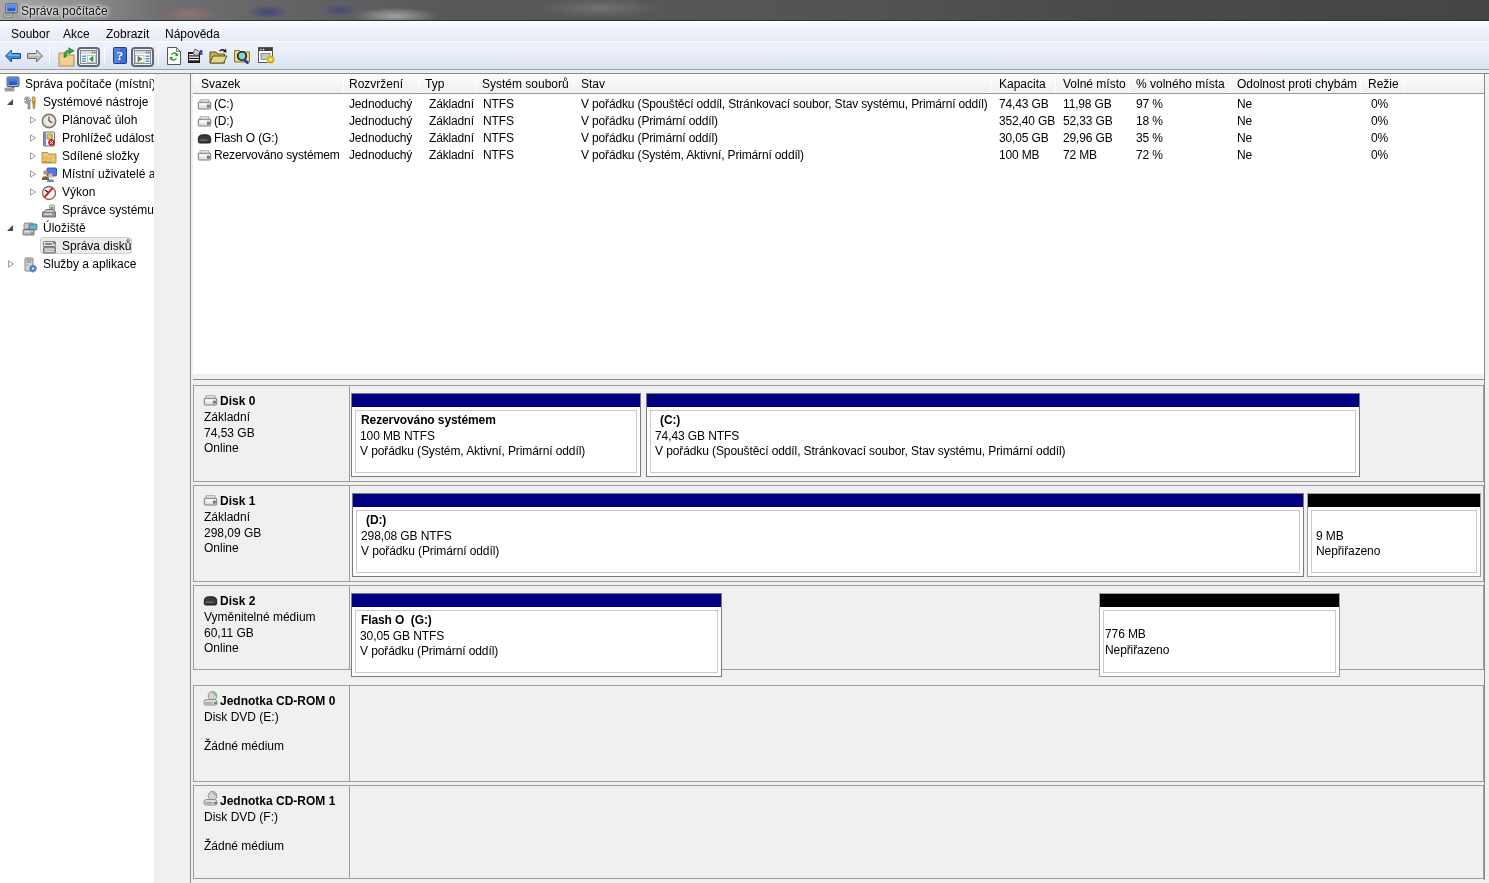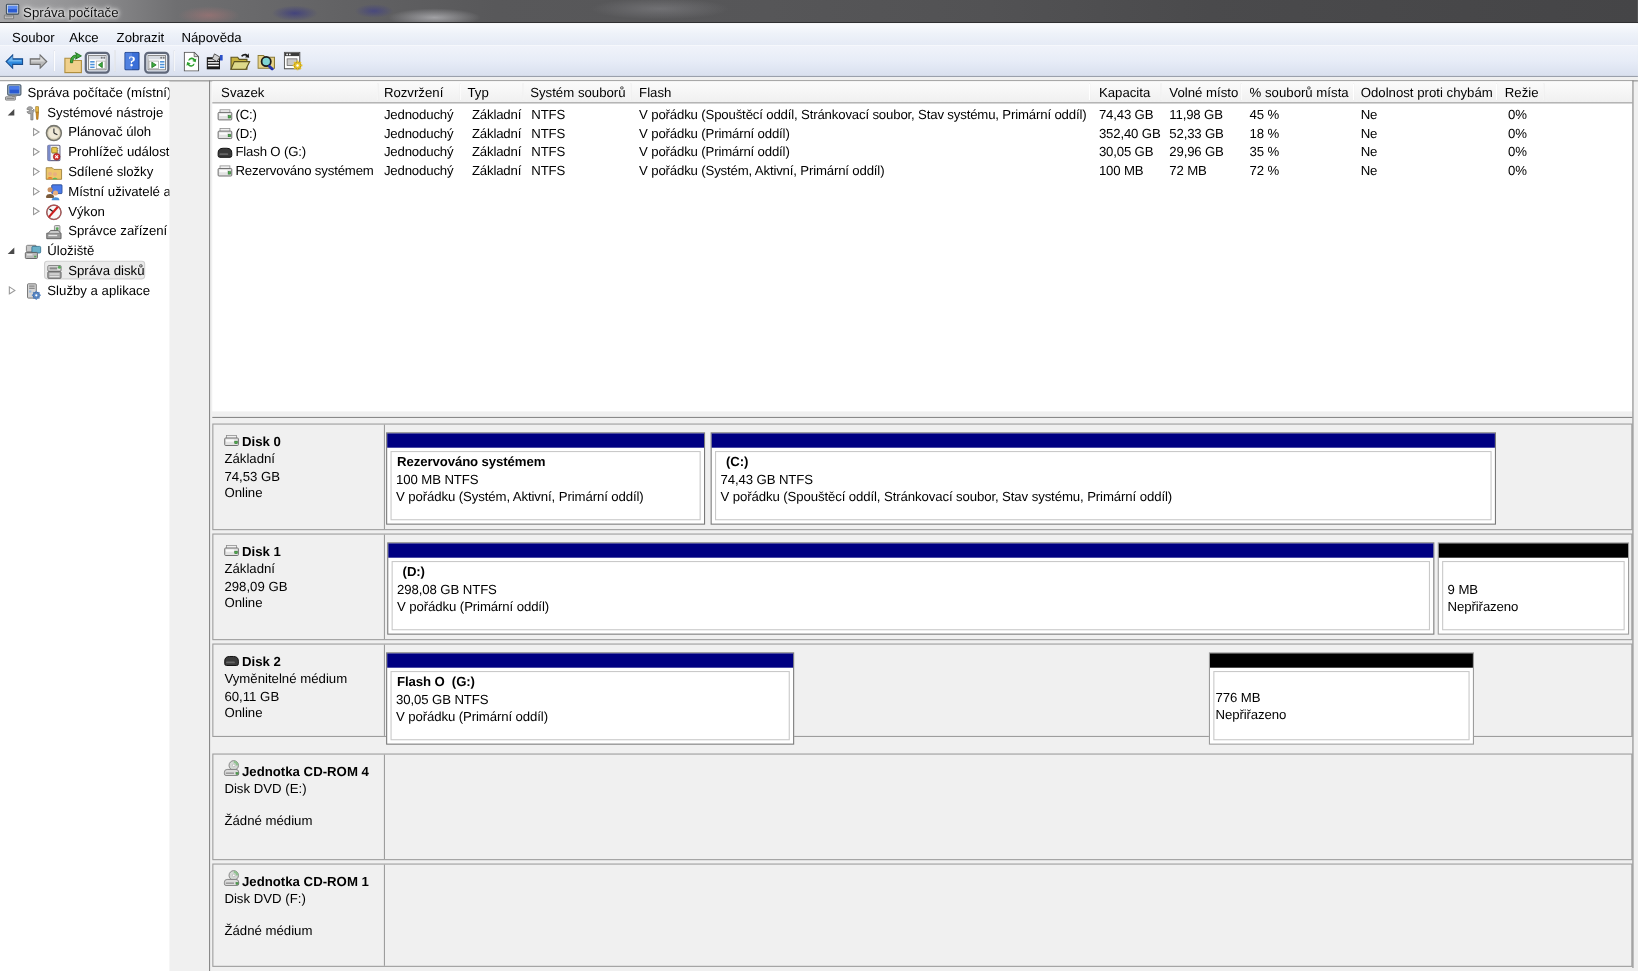--- a/index.html
+++ b/index.html
@@ -260,21 +260,21 @@
  <div class="tx" style="left:62px">Výkon</div>
     </div>
 <div class="ti" style="top:127px;left:0">
  <svg style="position:absolute;left:41px;top:2px" width="16" height="16" viewBox="0 0 16 16">
         <rect x="8.5" y="2" width="5" height="7" rx="0.8" fill="#d8d8d8" stroke="#7a7a7a" stroke-width=".7"></rect>
         <circle cx="11" cy="5" r="1.3" fill="#58a858"></circle>
         <path d="M1.5 9 h13 v5 h-13 Z" fill="#9a9a9a" stroke="#5a5a5a" stroke-width=".8"></path>
         <path d="M3 9 L5 6.5 h7 l2 2.5" fill="#c9c9c9" stroke="#5a5a5a" stroke-width=".8"></path>
         <rect x="3" y="10.5" width="8" height="1.2" fill="#e8e8e8"></rect>
       </svg>
- <div class="tx" style="left:62px">Správce zařízení</div>
+ <div class="tx" style="left:62px">Správce systému</div>
     </div>
 <div class="ti" style="top:145px;left:0">
  <svg style="position:absolute;left:6px;top:5px" width="8" height="8">
         <path d="M7 1 L7 7 L1 7 Z" fill="#4a4a4a"></path>
       </svg>
  <svg style="position:absolute;left:22px;top:2px" width="16" height="16" viewBox="0 0 16 16">
         <rect x="2" y="2" width="9" height="6" rx="1" fill="#c9c9c9" stroke="#6a6a6a" stroke-width=".7"></rect>
         <rect x="7" y="3" width="8" height="6" rx="1" fill="#6ab0c8" stroke="#2a6a8a" stroke-width=".7"></rect>
         <rect x="1" y="8.5" width="11" height="5.5" rx="0.8" fill="#b9b9b9" stroke="#5a5a5a" stroke-width=".8"></rect>
         <rect x="2.5" y="10" width="5" height="1.2" fill="#e8e8e8"></rect>
@@ -325,48 +325,48 @@
 <div class="abs" id="list">
 <div id="lhead">
  <div class="htx" style="left:8px">Svazek</div>
  <div class="hsep" style="left:150px"></div>
       <div class="htx" style="left:156px">Rozvržení</div>
  <div class="hsep" style="left:225px"></div>
       <div class="htx" style="left:232px">Typ</div>
  <div class="hsep" style="left:282px"></div>
       <div class="htx" style="left:289px">Systém souborů</div>
  <div class="hsep" style="left:380px"></div>
-      <div class="htx" style="left:388px">Flash</div>
+      <div class="htx" style="left:388px">Stav</div>
  <div class="hsep" style="left:797px"></div>
       <div class="htx" style="left:806px">Kapacita</div>
  <div class="hsep" style="left:862px"></div>
       <div class="htx" style="left:870px">Volné místo</div>
  <div class="hsep" style="left:935px"></div>
-      <div class="htx" style="left:943px">% souborů místa</div>
+      <div class="htx" style="left:943px">% volného místa</div>
  <div class="hsep" style="left:1037px"></div>
       <div class="htx" style="left:1044px">Odolnost proti chybám</div>
  <div class="hsep" style="left:1167px"></div>
       <div class="htx" style="left:1175px">Režie</div>
  <div class="hsep" style="left:1210px"></div>
 </div>
 <div class="lrow" style="top:21px">
  <svg style="position:absolute;left:4px;top:4px" width="15" height="11" viewBox="0 0 15 11">
         <rect x="3" y="0.8" width="9" height="3.2" fill="#f0f0f0" stroke="#8a8a8a" stroke-width=".7"></rect>
         <rect x="1.3" y="3.2" width="12.4" height="6.8" rx="0.8" fill="#e2e2e2" stroke="#6e6e6e" stroke-width=".9"></rect>
         <rect x="2.3" y="4.6" width="7.6" height="1.9" rx="0.9" fill="#fafafa"></rect>
         <rect x="10.4" y="6.1" width="2.3" height="2.2" fill="#4cae4c" stroke="#2a6a2a" stroke-width=".5"></rect>
       </svg>
  <div style="left:21px">(C:)</div>
       <div style="left:156px">Jednoduchý</div>
       <div style="left:236px">Základní</div>
       <div style="left:290px">NTFS</div>
       <div style="left:388px">V pořádku (Spouštěcí oddíl, Stránkovací soubor, Stav systému, Primární oddíl)</div>
       <div style="left:806px">74,43 GB</div>
       <div style="left:870px">11,98 GB</div>
-      <div style="left:943px">45 %</div>
+      <div style="left:943px">97 %</div>
       <div style="left:1044px">Ne</div>
       <div style="left:1178px">0%</div>
 </div>
 <div class="lrow" style="top:38px">
  <svg style="position:absolute;left:4px;top:4px" width="15" height="11" viewBox="0 0 15 11">
         <rect x="3" y="0.8" width="9" height="3.2" fill="#f0f0f0" stroke="#8a8a8a" stroke-width=".7"></rect>
         <rect x="1.3" y="3.2" width="12.4" height="6.8" rx="0.8" fill="#e2e2e2" stroke="#6e6e6e" stroke-width=".9"></rect>
         <rect x="2.3" y="4.6" width="7.6" height="1.9" rx="0.9" fill="#fafafa"></rect>
         <rect x="10.4" y="6.1" width="2.3" height="2.2" fill="#4cae4c" stroke="#2a6a2a" stroke-width=".5"></rect>
       </svg>
@@ -501,21 +501,21 @@
 <div class="grow" style="top:305px;height:97px">
  <div class="gcell">
   <svg style="position:absolute;left:9px;top:5px" width="16" height="16" viewBox="0 0 16 16">
           <circle cx="9.5" cy="4.8" r="4.3" fill="#d4d8d4" stroke="#7a7a7a" stroke-width=".8"></circle>
           <path d="M9.5 0.5 a4.3 4.3 0 0 1 4.3 4.3 l-2.2 0 a2.1 2.1 0 0 0-2.1-2.1 Z" fill="#8fc08f"></path>
           <circle cx="9.5" cy="4.8" r="1.2" fill="#fff" stroke="#9a9a9a" stroke-width=".5"></circle>
           <path d="M1 11 q0-2.5 2.5-2.5 h8 q2.5 0 2.5 2.5 l0 1.5 q0 1.5-1.5 1.5 h-10 q-1.5 0-1.5-1.5 Z" fill="#dcdcdc" stroke="#7a7a7a" stroke-width=".8"></path>
           <rect x="2.2" y="11.2" width="7.5" height="1.4" fill="#9a9a9a"></rect>
           <rect x="11.5" y="11.3" width="2" height="1.6" fill="#4fa84f" stroke="#2a6a2a" stroke-width=".4"></rect>
         </svg>
-  <div class="t b" style="top:8px;left:26px">Jednotka CD-ROM 4</div>
+  <div class="t b" style="top:8px;left:26px">Jednotka CD-ROM 0</div>
   <div class="t" style="top:24px">Disk DVD (E:)</div>
   <div class="t" style="top:53px">Žádné médium</div>
  </div>
 </div>
 <div class="grow" style="top:405px;height:94px">
  <div class="gcell">
   <svg style="position:absolute;left:9px;top:5px" width="16" height="16" viewBox="0 0 16 16">
           <circle cx="9.5" cy="4.8" r="4.3" fill="#d4d8d4" stroke="#7a7a7a" stroke-width=".8"></circle>
           <path d="M9.5 0.5 a4.3 4.3 0 0 1 4.3 4.3 l-2.2 0 a2.1 2.1 0 0 0-2.1-2.1 Z" fill="#8fc08f"></path>
           <circle cx="9.5" cy="4.8" r="1.2" fill="#fff" stroke="#9a9a9a" stroke-width=".5"></circle>

